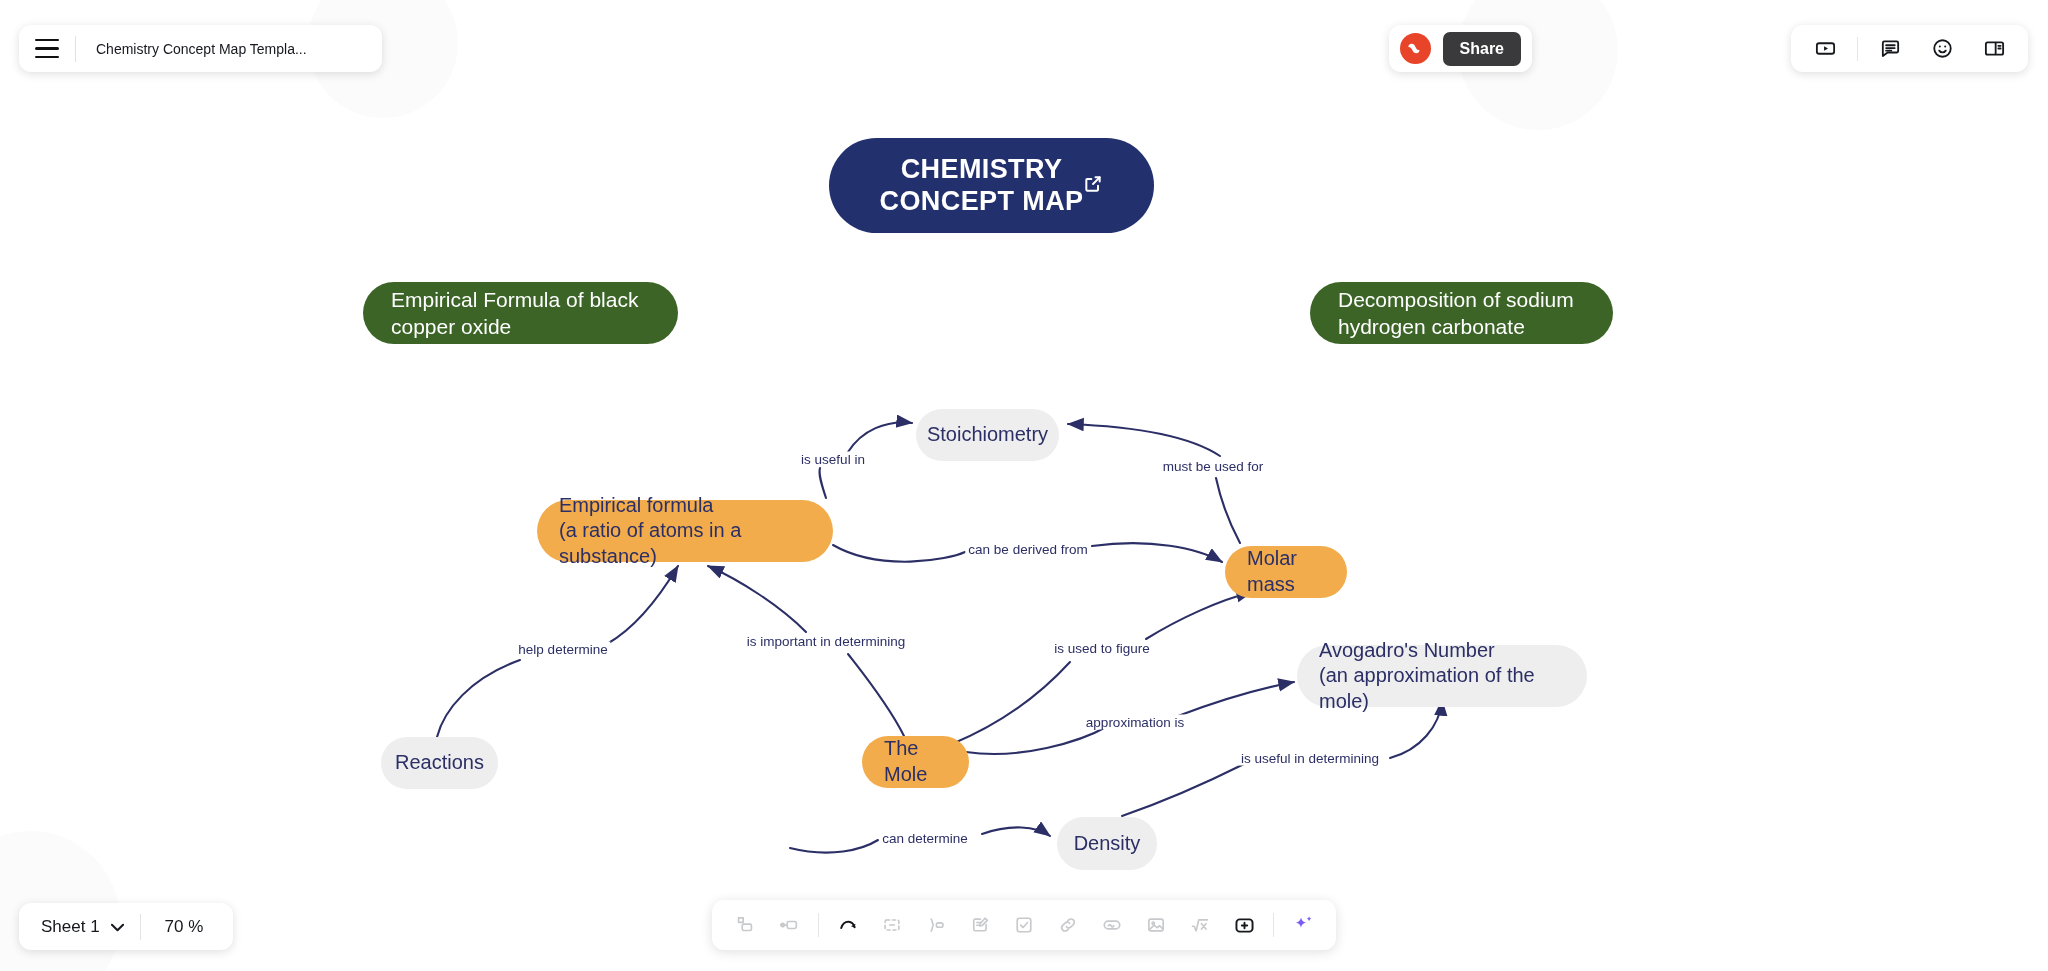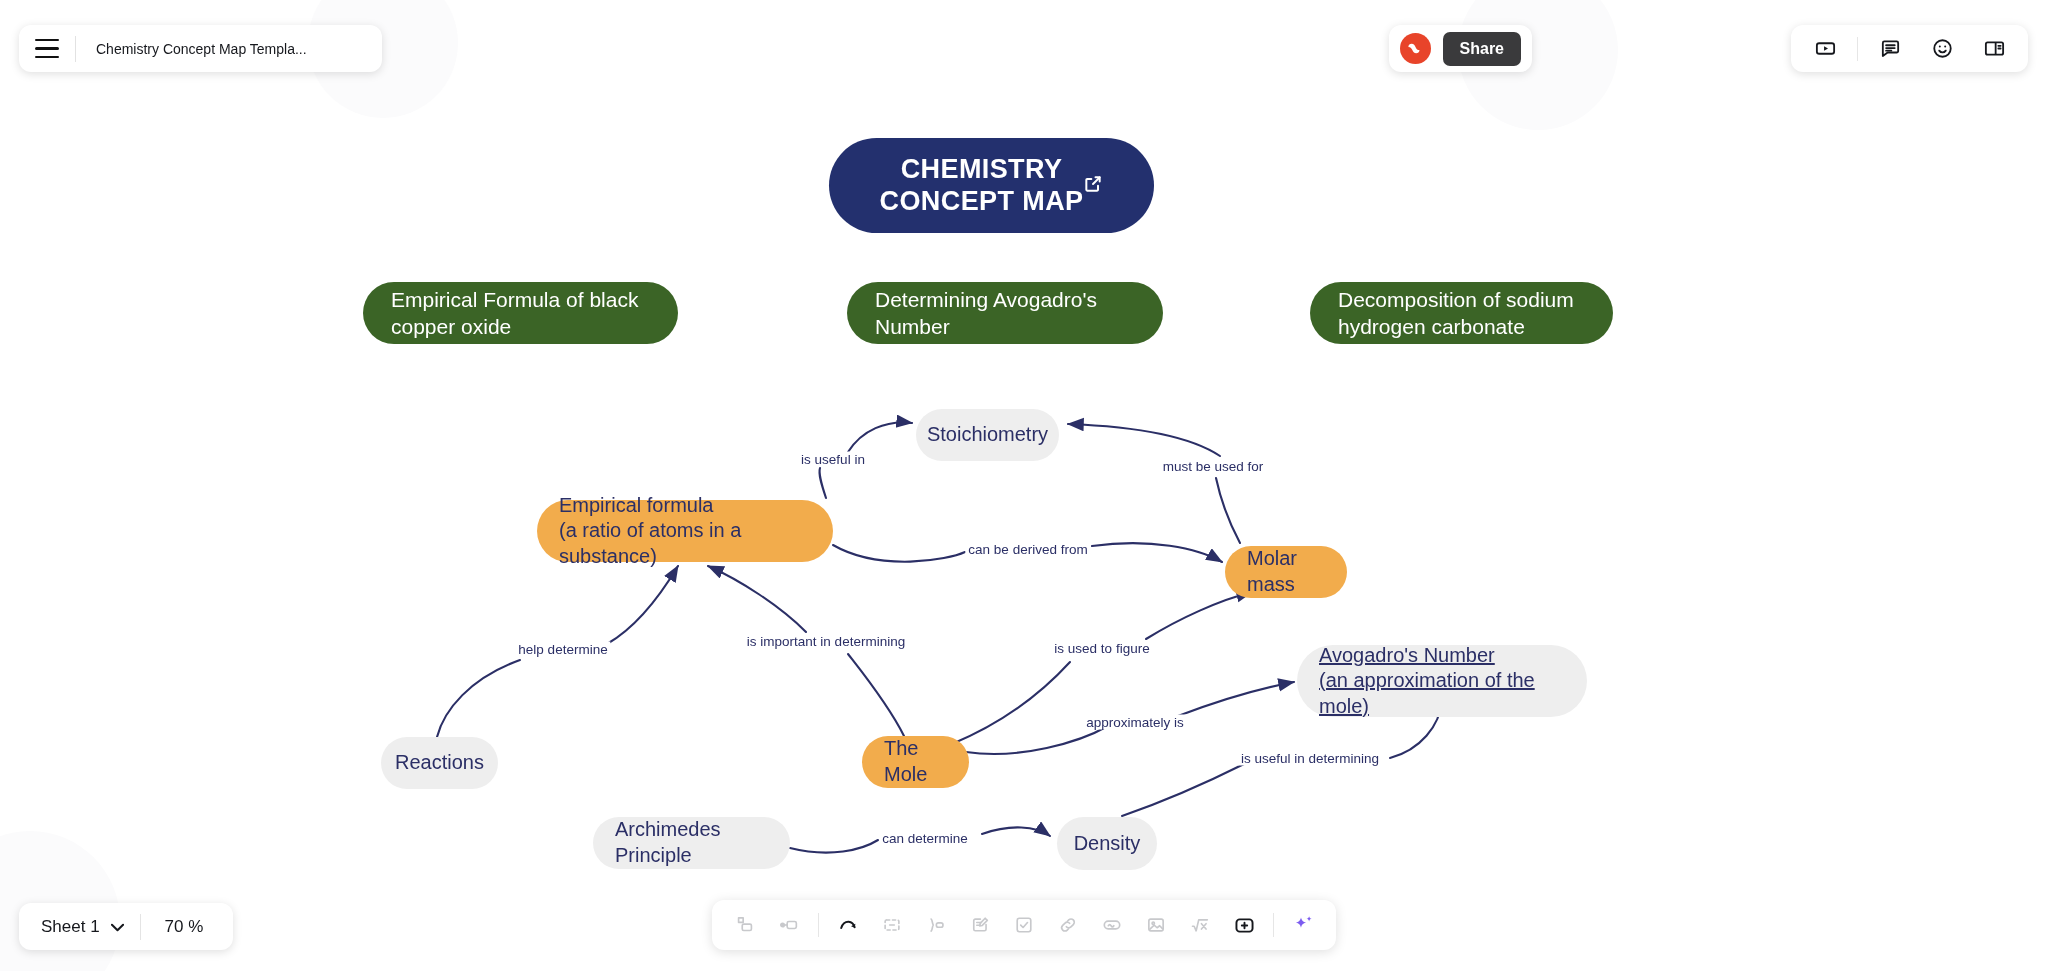--- a/index.html
+++ b/index.html
@@ -197,63 +197,56 @@
             <path d="M20 4l-8 8"></path>
           <path d="M18 14v5a1 1 0 0 1-1 1H5a1 1 0 0 1-1-1V7a1 1 0 0 1 1-1h5"></path>
         </svg>
       </span>
     </div>
 
     <div class="node green" style="left:363px;top:282px;width:315px;height:62px;">
       <span>Empirical Formula of black
 copper oxide</span>
     </div>
-    <div class="node green" style="left:847px;top:282px;width:316px;height:62px;">
-      <span>Determining Avogadro's
-Number</span>
-    </div>
     <div class="node green" style="left:1310px;top:282px;width:303px;height:62px;">
       <span>Decomposition of sodium
 hydrogen carbonate</span>
     </div>
 
     <div class="node gray" style="left:916px;top:409px;width:143px;height:43px;justify-content:center;">
       <span>Stoichiometry</span>
     </div>
     <div class="node orange" style="left:537px;top:500px;width:296px;height:62px;">
       <span>Empirical formula
 (a ratio of atoms in a substance)</span>
     </div>
     <div class="node orange" style="left:1225px;top:546px;width:122px;height:43px;justify-content:center;">
       <span>Molar mass</span>
     </div>
-    <div class="node gray" style="left:1297px;top:645px;width:290px;height:72px;text-decoration:underline;">
+    <div class="node gray" style="left:1297px;top:645px;width:290px;height:62px;">
       <span>Avogadro's Number
 (an approximation of the mole)</span>
     </div>
     <div class="node gray" style="left:381px;top:737px;width:117px;height:43px;justify-content:center;">
       <span>Reactions</span>
     </div>
     <div class="node orange" style="left:862px;top:736px;width:107px;height:43px;justify-content:center;">
       <span>The Mole</span>
-    </div>
-    <div class="node gray" style="left:593px;top:817px;width:197px;height:43px;justify-content:center;">
-      <span>Archimedes Principle</span>
     </div>
     <div class="node gray" style="left:1057px;top:817px;width:100px;height:53px;justify-content:center;">
       <span>Density</span>
     </div>
 
     <div class="elabel" style="left:833px;top:459px;">is useful in</div>
     <div class="elabel" style="left:1213px;top:466px;">must be used for</div>
     <div class="elabel" style="left:1028px;top:549px;">can be derived from</div>
     <div class="elabel" style="left:563px;top:649px;">help determine</div>
     <div class="elabel" style="left:826px;top:641px;">is important in determining</div>
     <div class="elabel" style="left:1102px;top:648px;">is used to figure</div>
-    <div class="elabel" style="left:1135px;top:722px;">approximately is</div>
+    <div class="elabel" style="left:1135px;top:722px;">approximation is</div>
     <div class="elabel" style="left:1310px;top:758px;">is useful in determining</div>
     <div class="elabel" style="left:925px;top:838px;">can determine</div>
   </div>
 
   <div id="topbar-left">
     <div id="hamburger">
       <div class="bars">
           <span></span>
           <span></span>
           <span></span>

